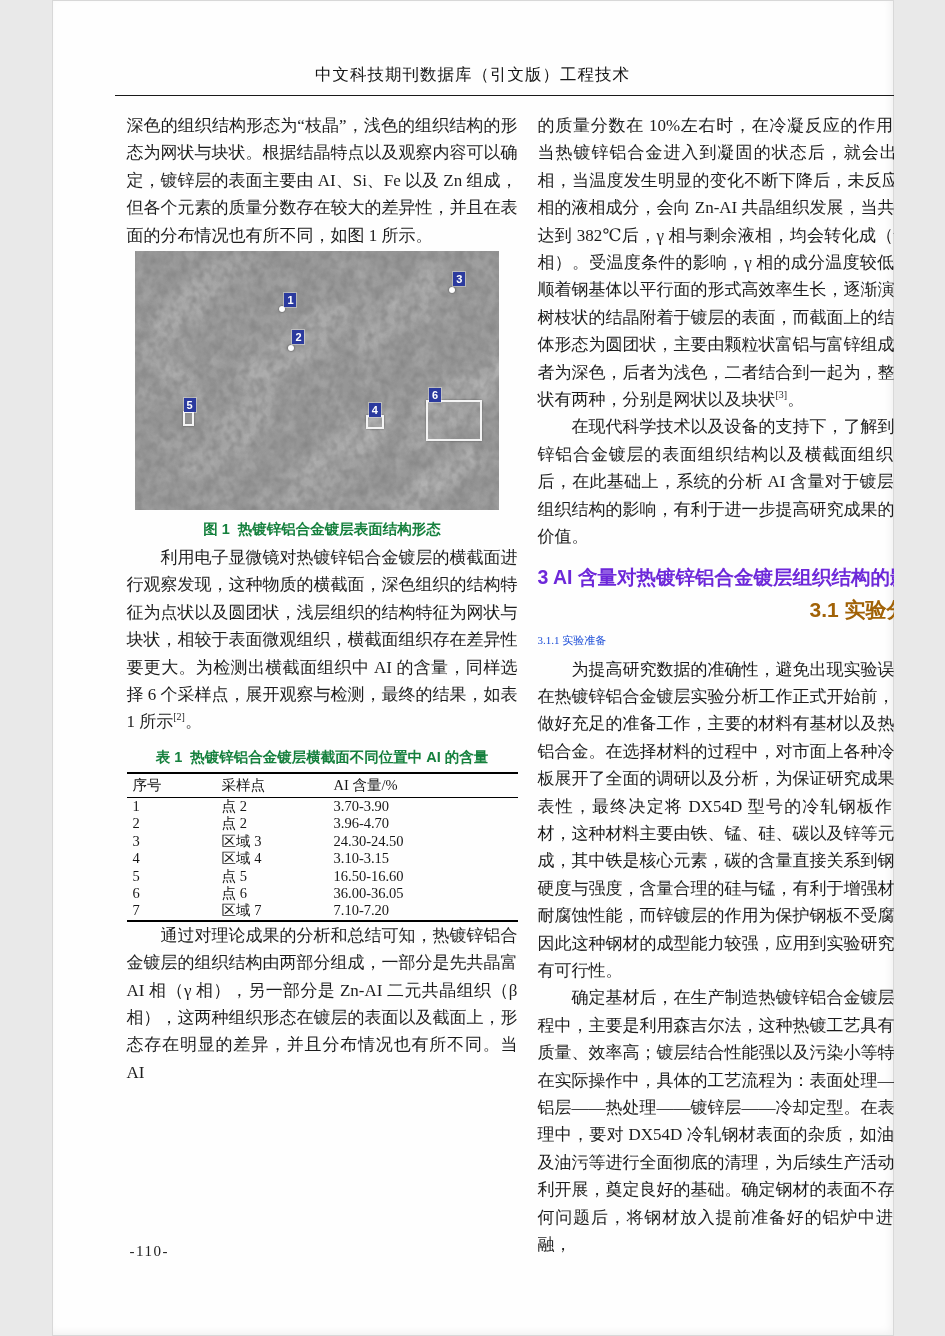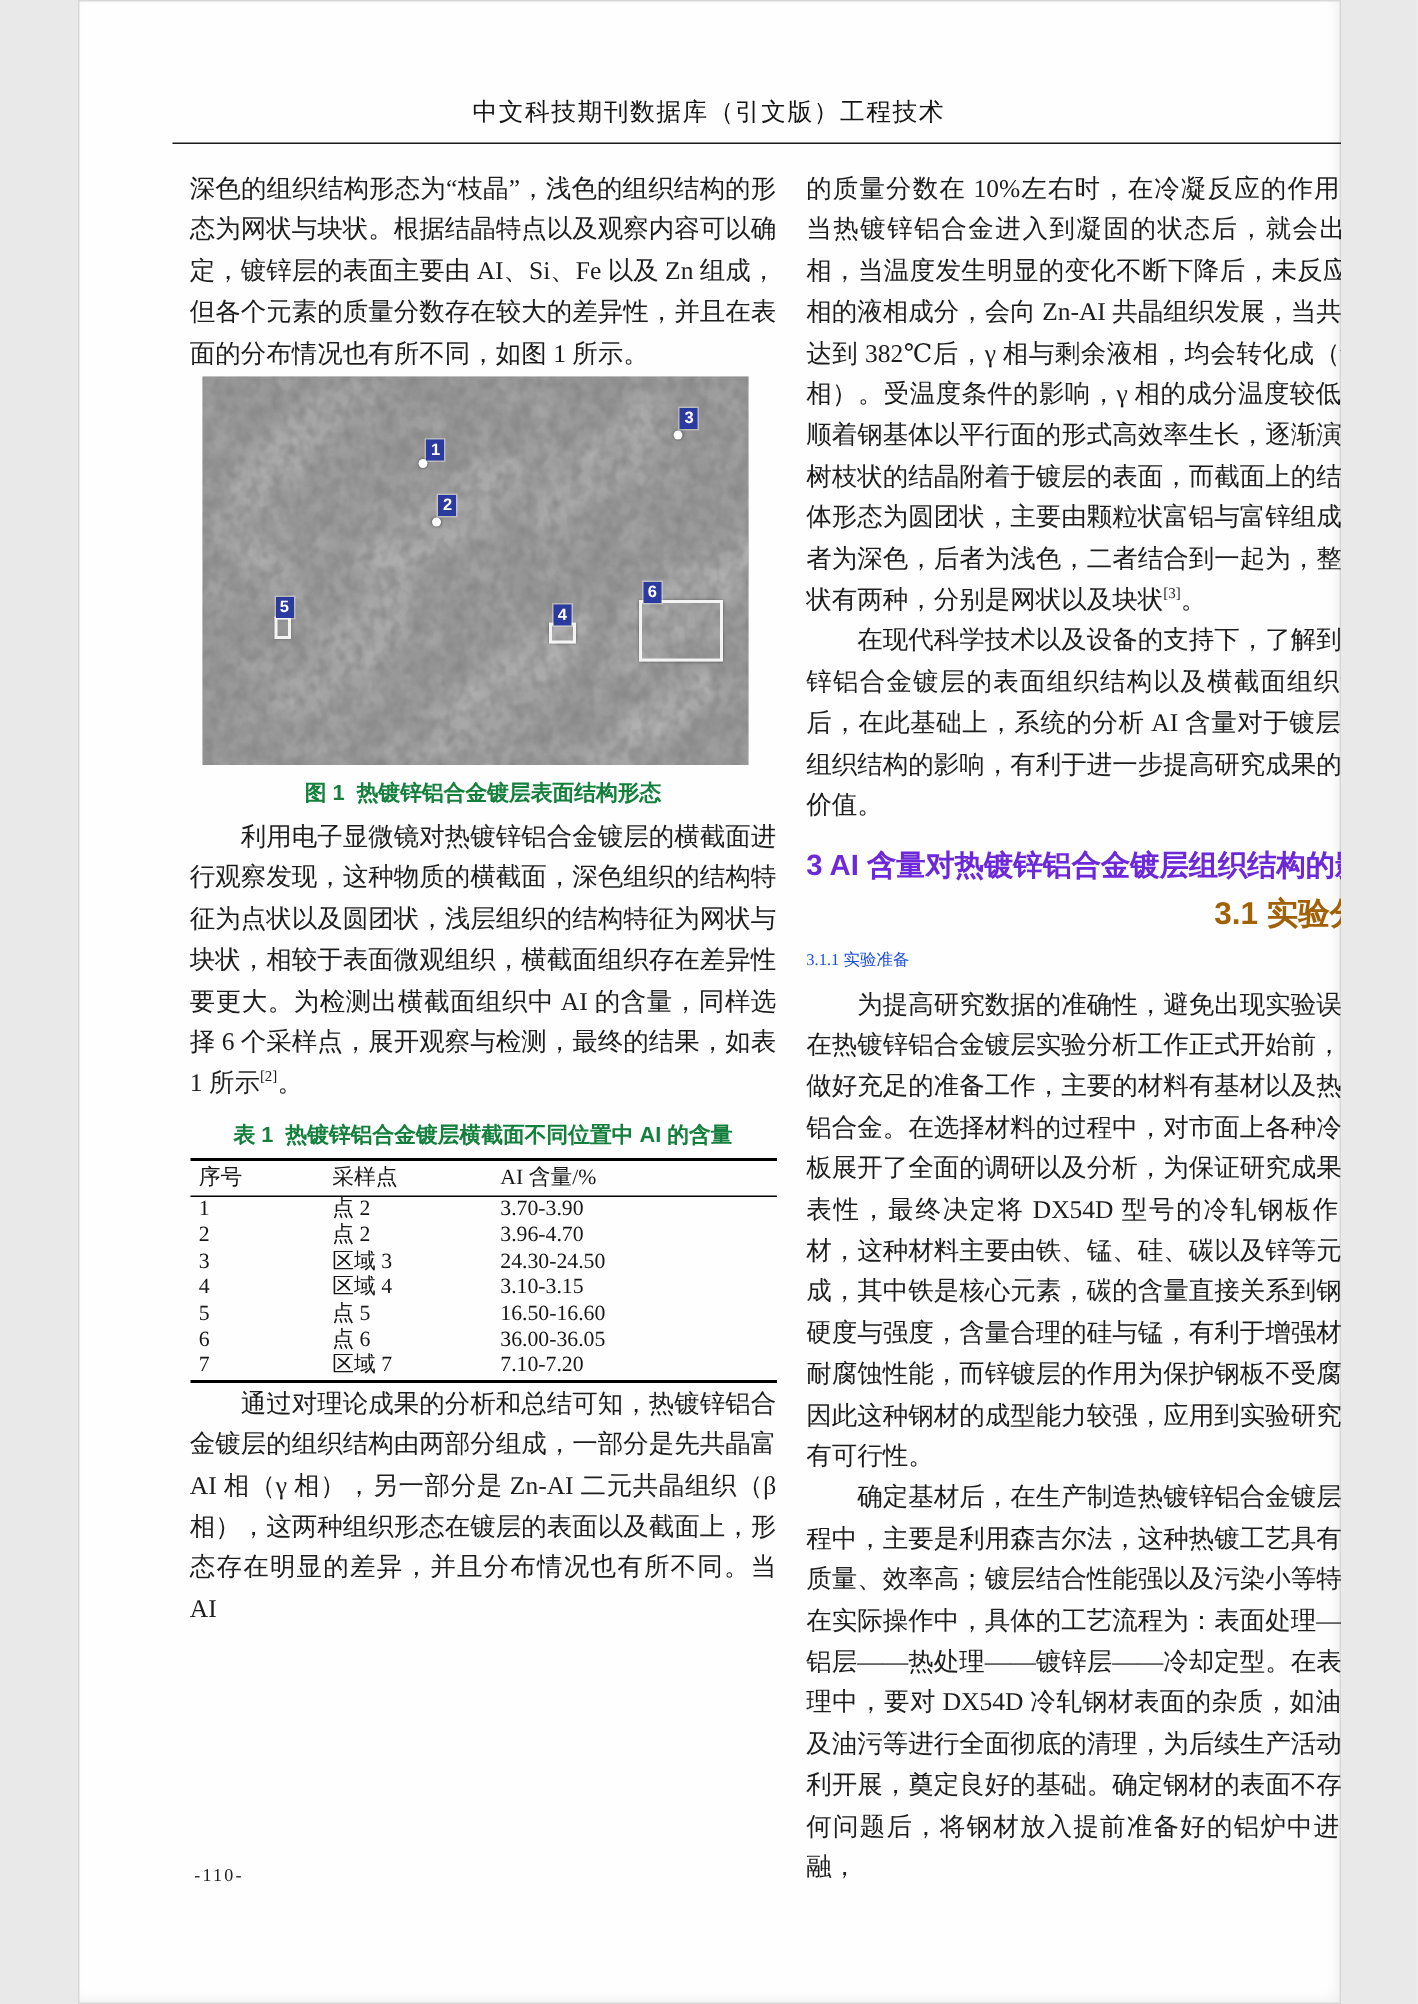--- a/index.html
+++ b/index.html
@@ -83,21 +83,21 @@
     margin:3px 0 2px; font-family:"Liberation Sans","DejaVu Sans",sans-serif;
     font-size:21px; font-weight:bold; line-height:30px; color:#a16207;text-align:right;
   }
   h3.subsub {
     margin:1px 0 2px; font-size:11px; font-weight:normal; line-height:27px; color:#1d4ed8;
   }
   .para-gap { margin-top:6px; }
 
   .footer-pageno {
     position:absolute; left:78px; top:1243px;
-    font-size:12px; letter-spacing:1.5px; color:#222;
+    font-size:15px; letter-spacing:1.5px; color:#222;
   }
 </style>
 </head>
 <body>
 
 <div class="page">
 
   <div class="header-title">中文科技期刊数据库（引文版）工程技术</div>
   <div class="header-rule"></div>
 

